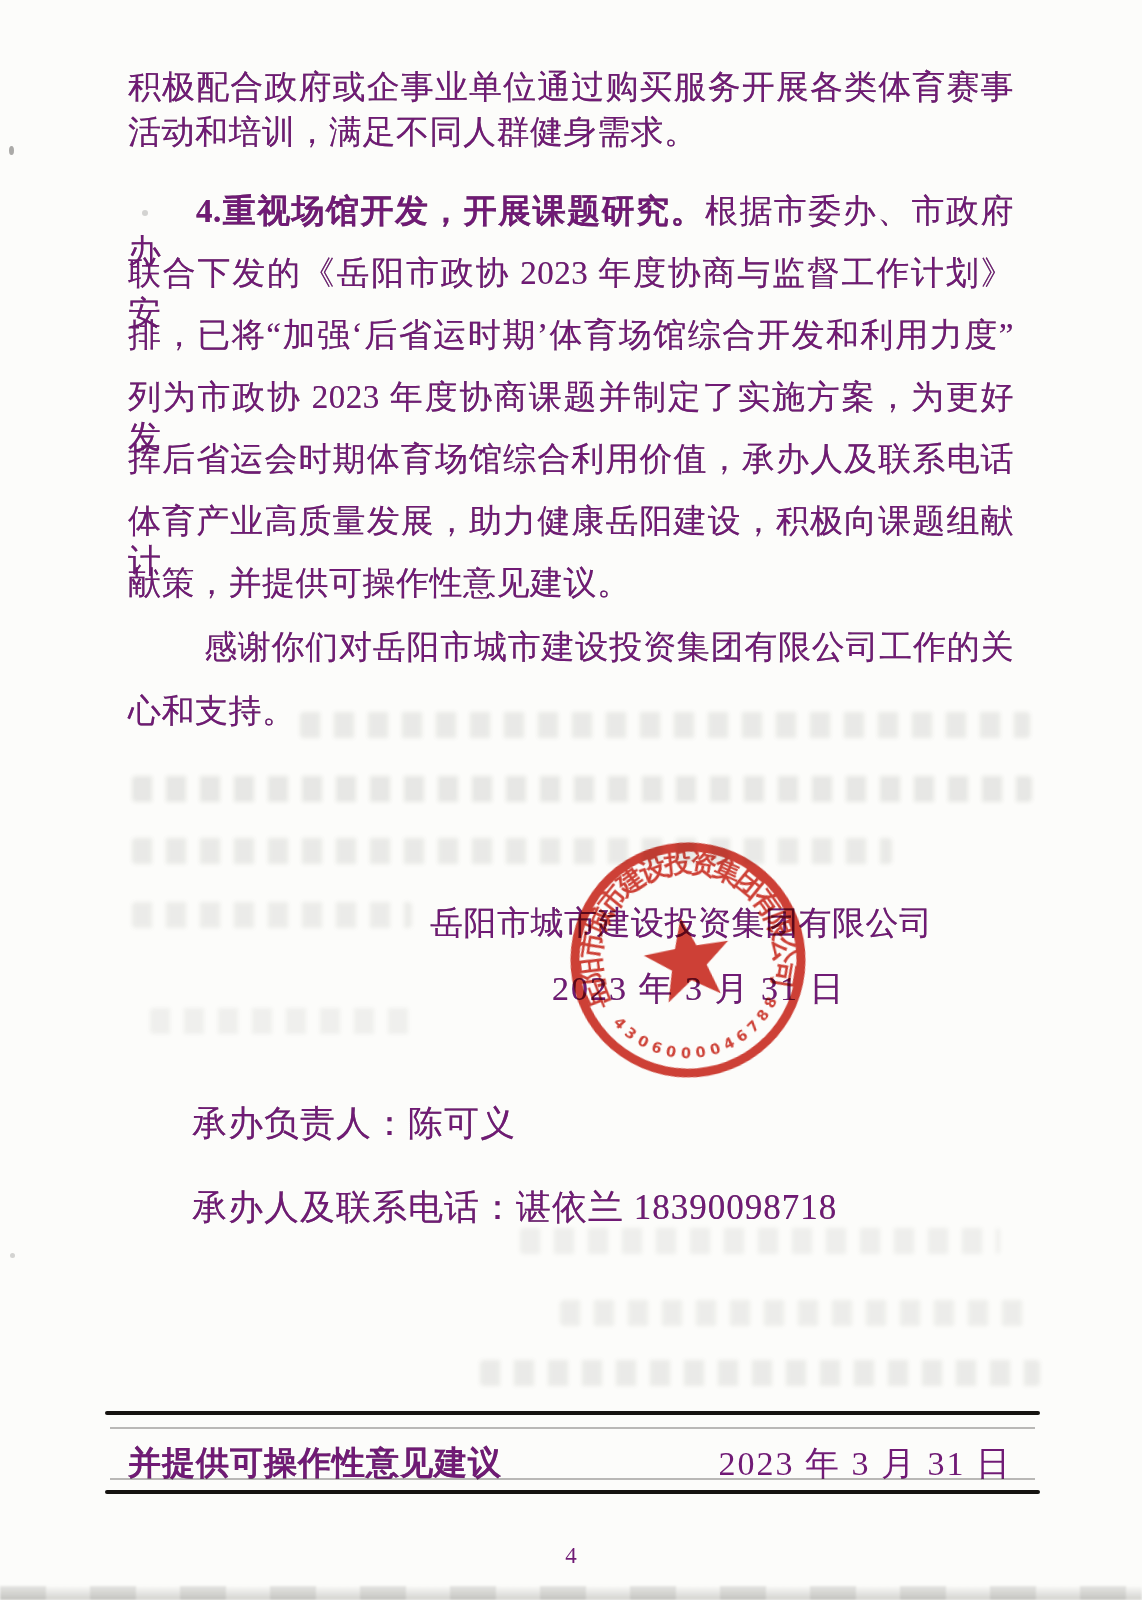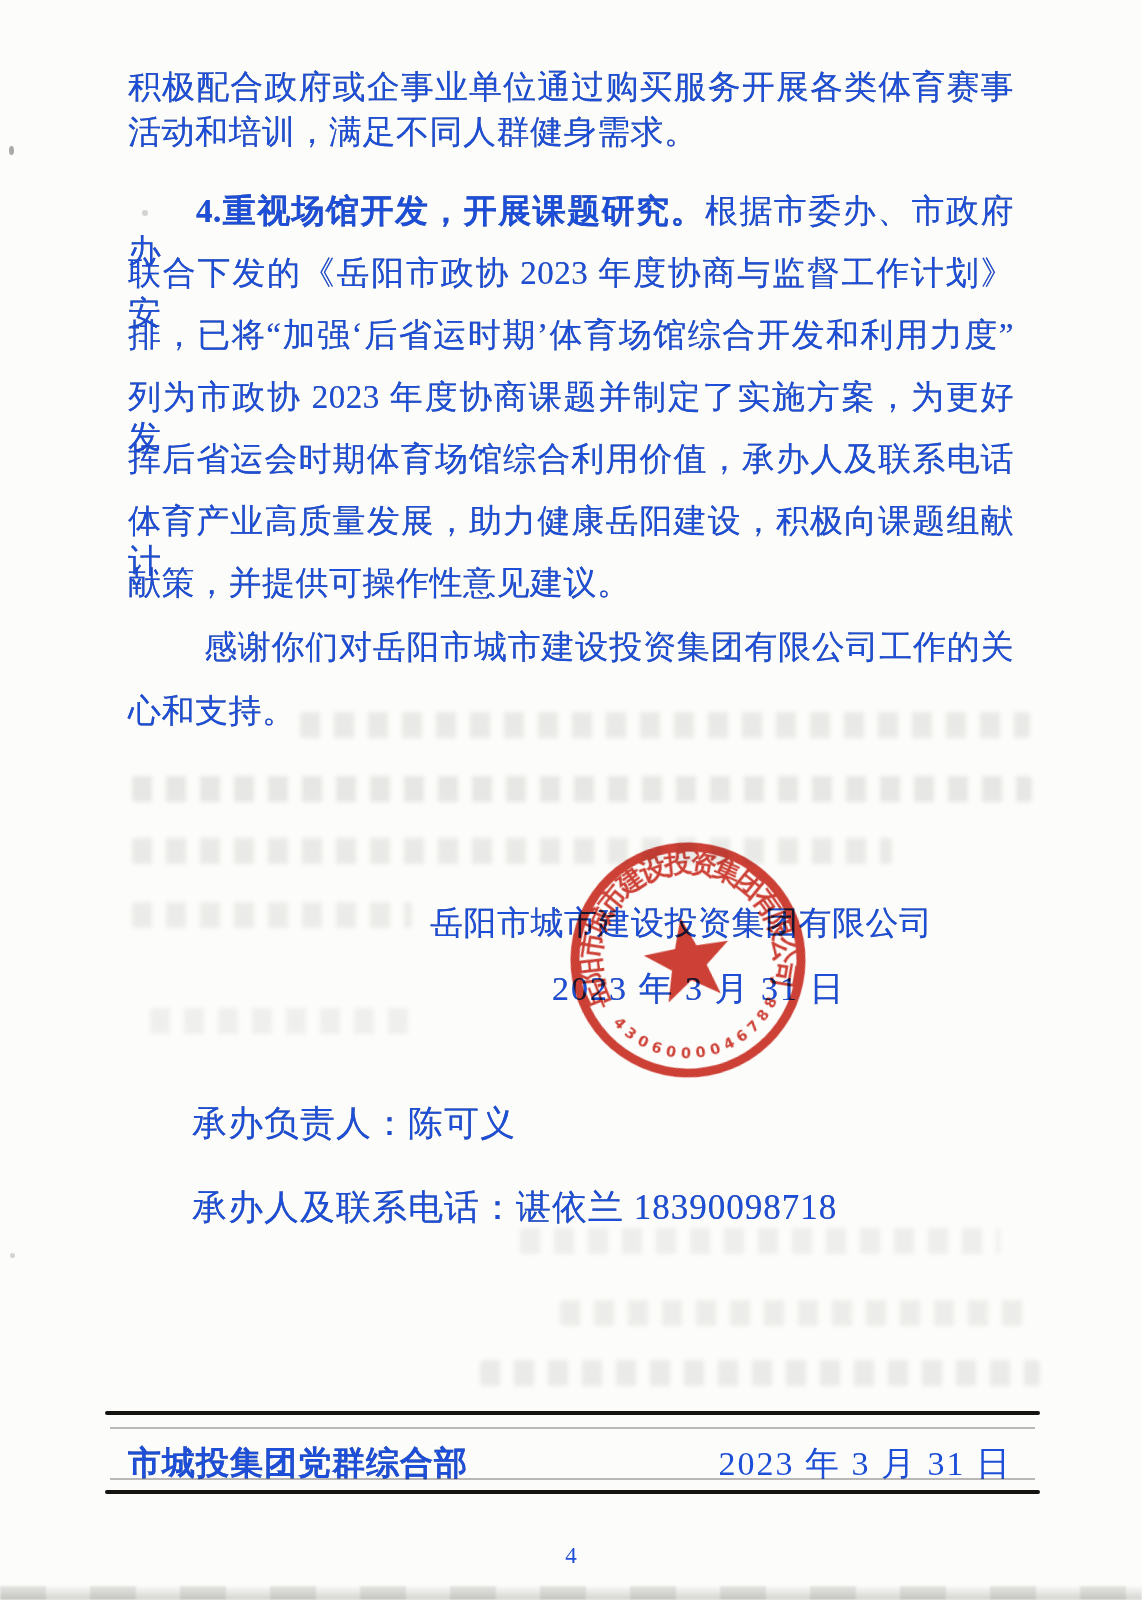--- a/index.html
+++ b/index.html
@@ -3,21 +3,21 @@
 <meta charset="utf-8">
 <style>
   html,body{margin:0;padding:0;background:#e8e8e6;}
   .page{
     position:relative;
     width:1142px;height:1600px;
     margin:0 auto;
     background:#fcfcfa;
     overflow:hidden;
     font-family:"Liberation Serif","DejaVu Serif",serif;
-    color:#1d4ed8;
+    color:#701a75;
   }
   .line{
     position:absolute;
     left:128px;
     width:886px;
     font-size:33px;
     line-height:40px;
     letter-spacing:.5px;
     text-shadow:0 0 .6px rgba(20,18,16,.55);
   }
@@ -135,21 +135,21 @@
     <text font-size="14.5" font-weight="700" letter-spacing="2" font-family="DejaVu Sans, sans-serif" fill="#cc3126">
       <textPath href="#arcBottom" startOffset="0" textLength="200" lengthAdjust="spacing">4306000046788</textPath>
     </text>
   </svg>
 
   <div class="contact" style="top:1100px">承办负责人：陈可义</div>
   <div class="contact" style="top:1184px">承办人及联系电话：谌依兰 18390098718</div>
 
   <div class="footer-rule" style="top:1411px"></div>
   <div class="footer-rule-echo" style="top:1427px"></div>
-  <div class="footer-dept">市城投集团党群综合部</div>
+  <div class="footer-dept">并提供可操作性意见建议</div>
   <div class="footer-date">2023 年 3 月 31 日</div>
   <div class="footer-rule-echo" style="top:1478px"></div>
   <div class="footer-rule" style="top:1490px"></div>
 
   <div class="page-number">4</div>
 
   <div class="speck" style="left:9px;top:146px;width:5px;height:9px"></div>
   <div class="speck" style="left:142px;top:210px;width:6px;height:6px;opacity:.5"></div>
   <div class="speck" style="left:10px;top:1253px;width:5px;height:5px;opacity:.5"></div>
   <div class="scan-edge-bottom"></div>

